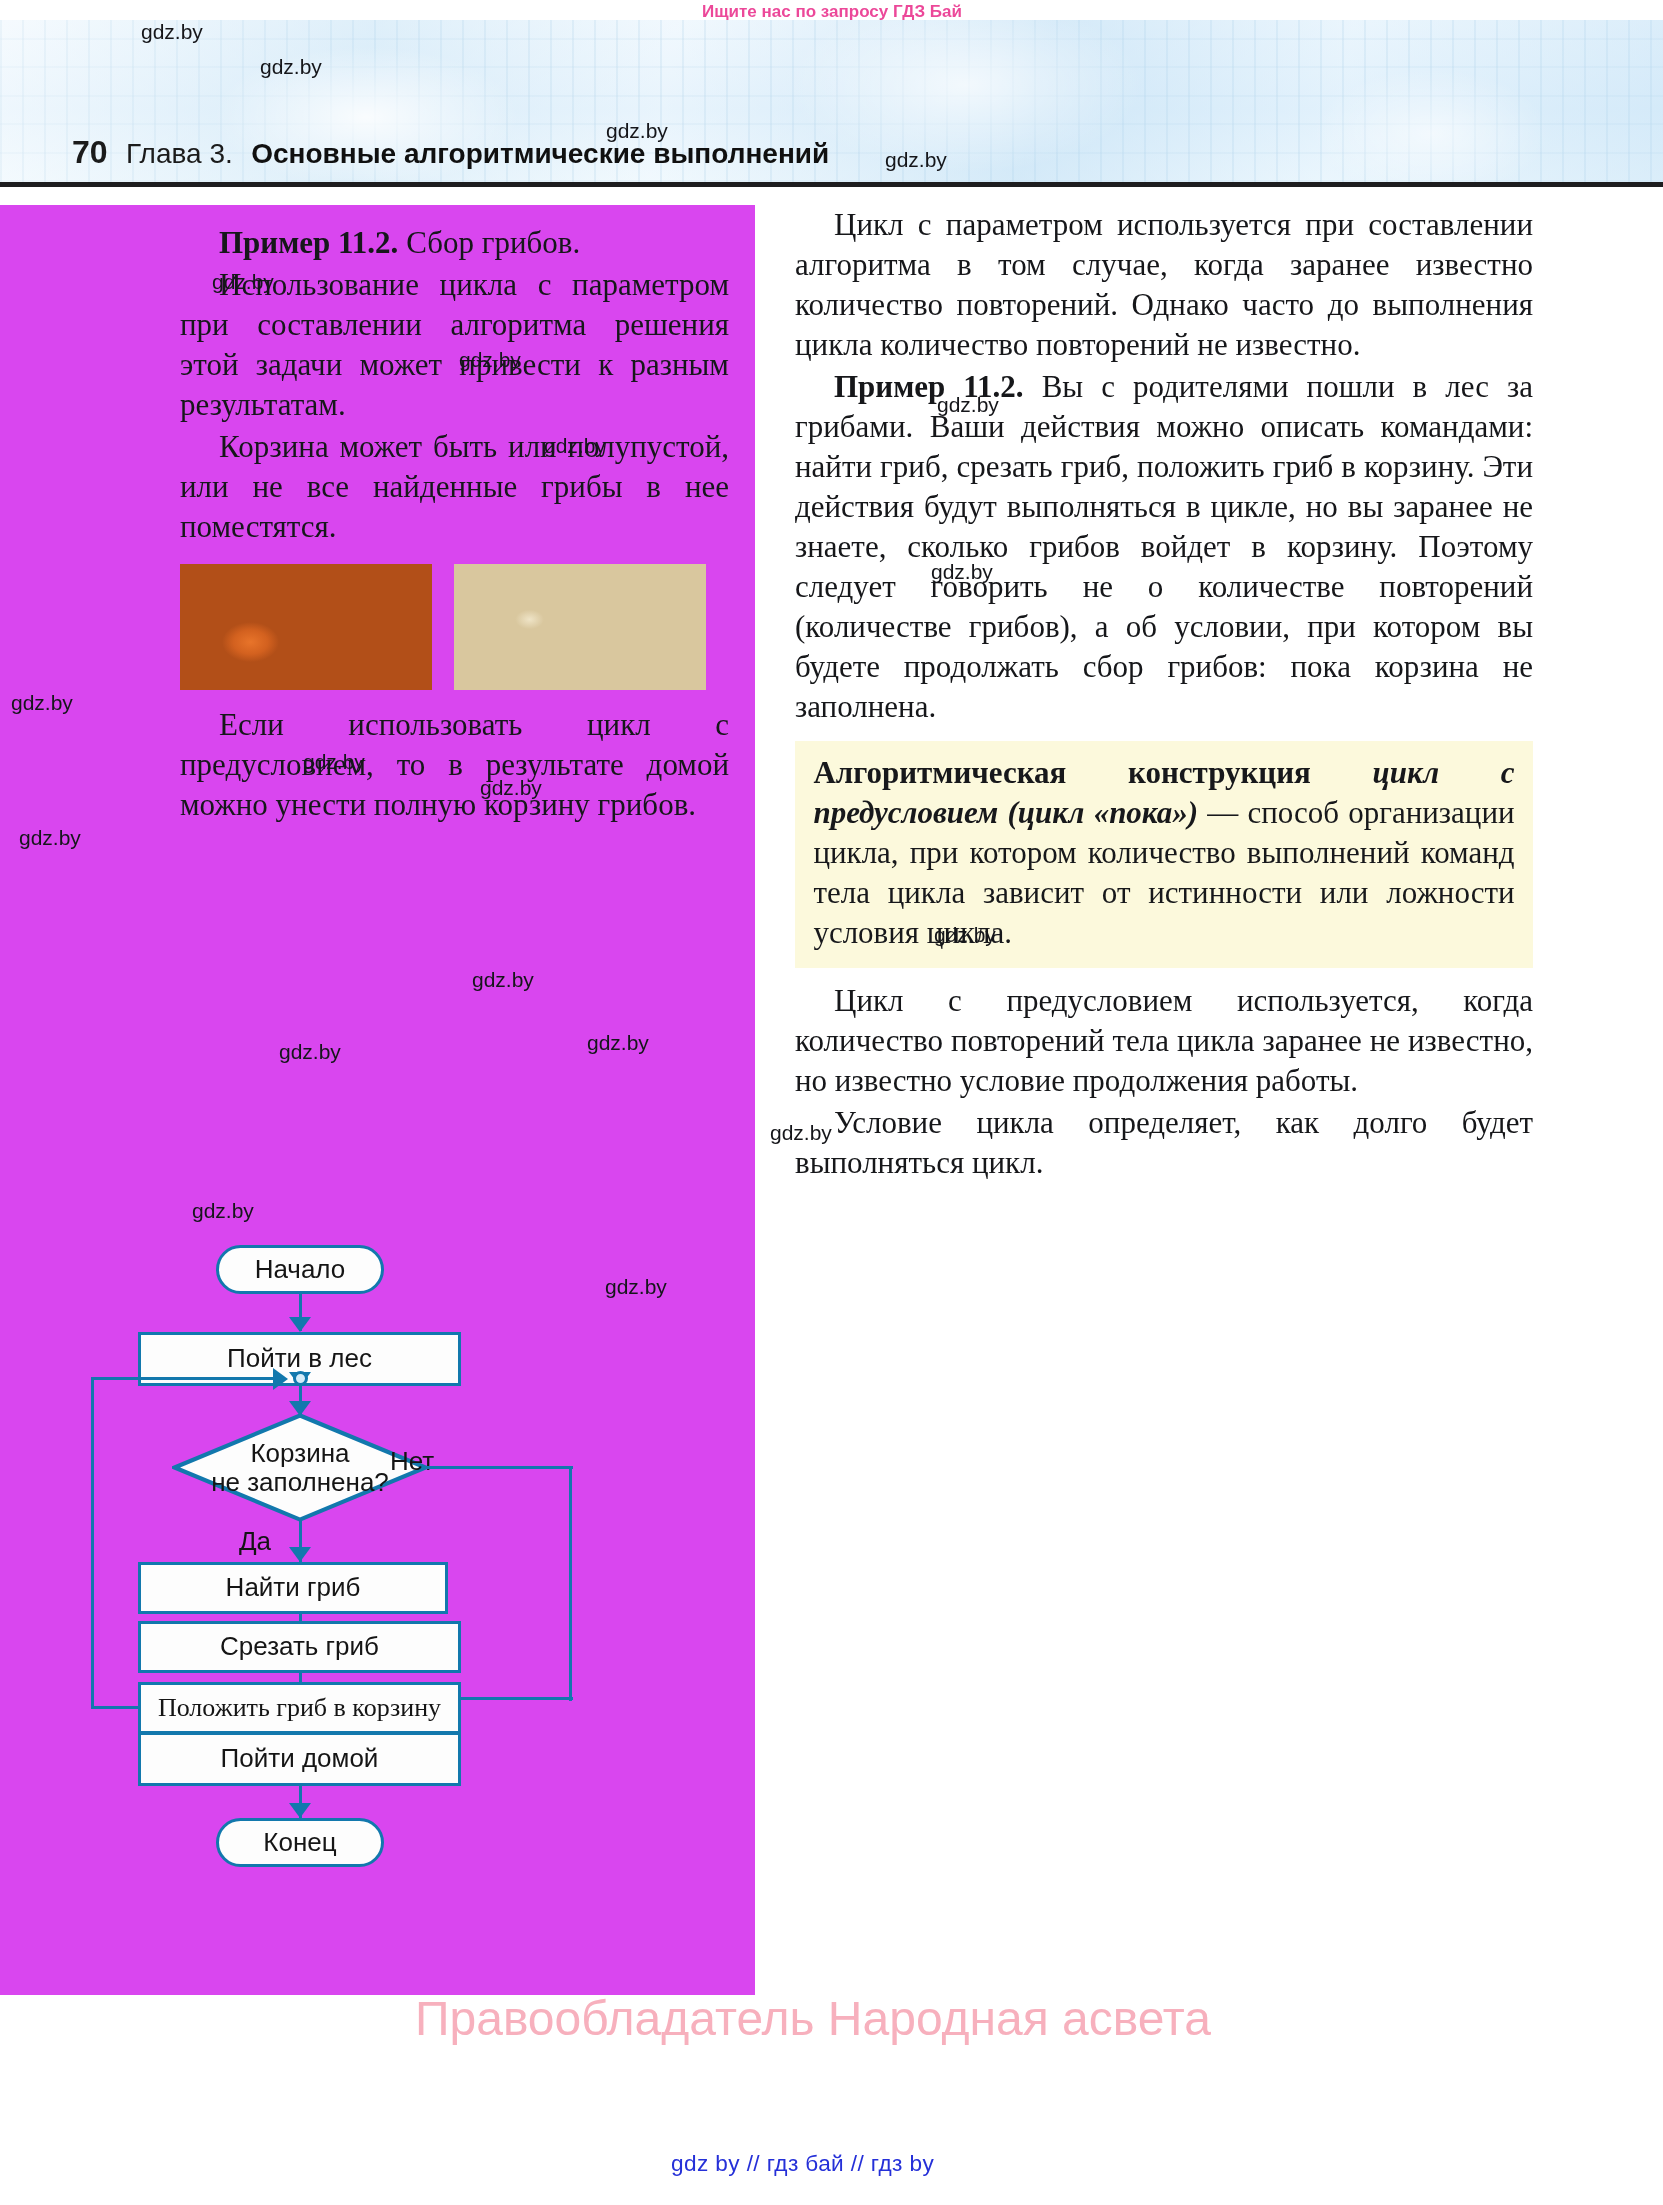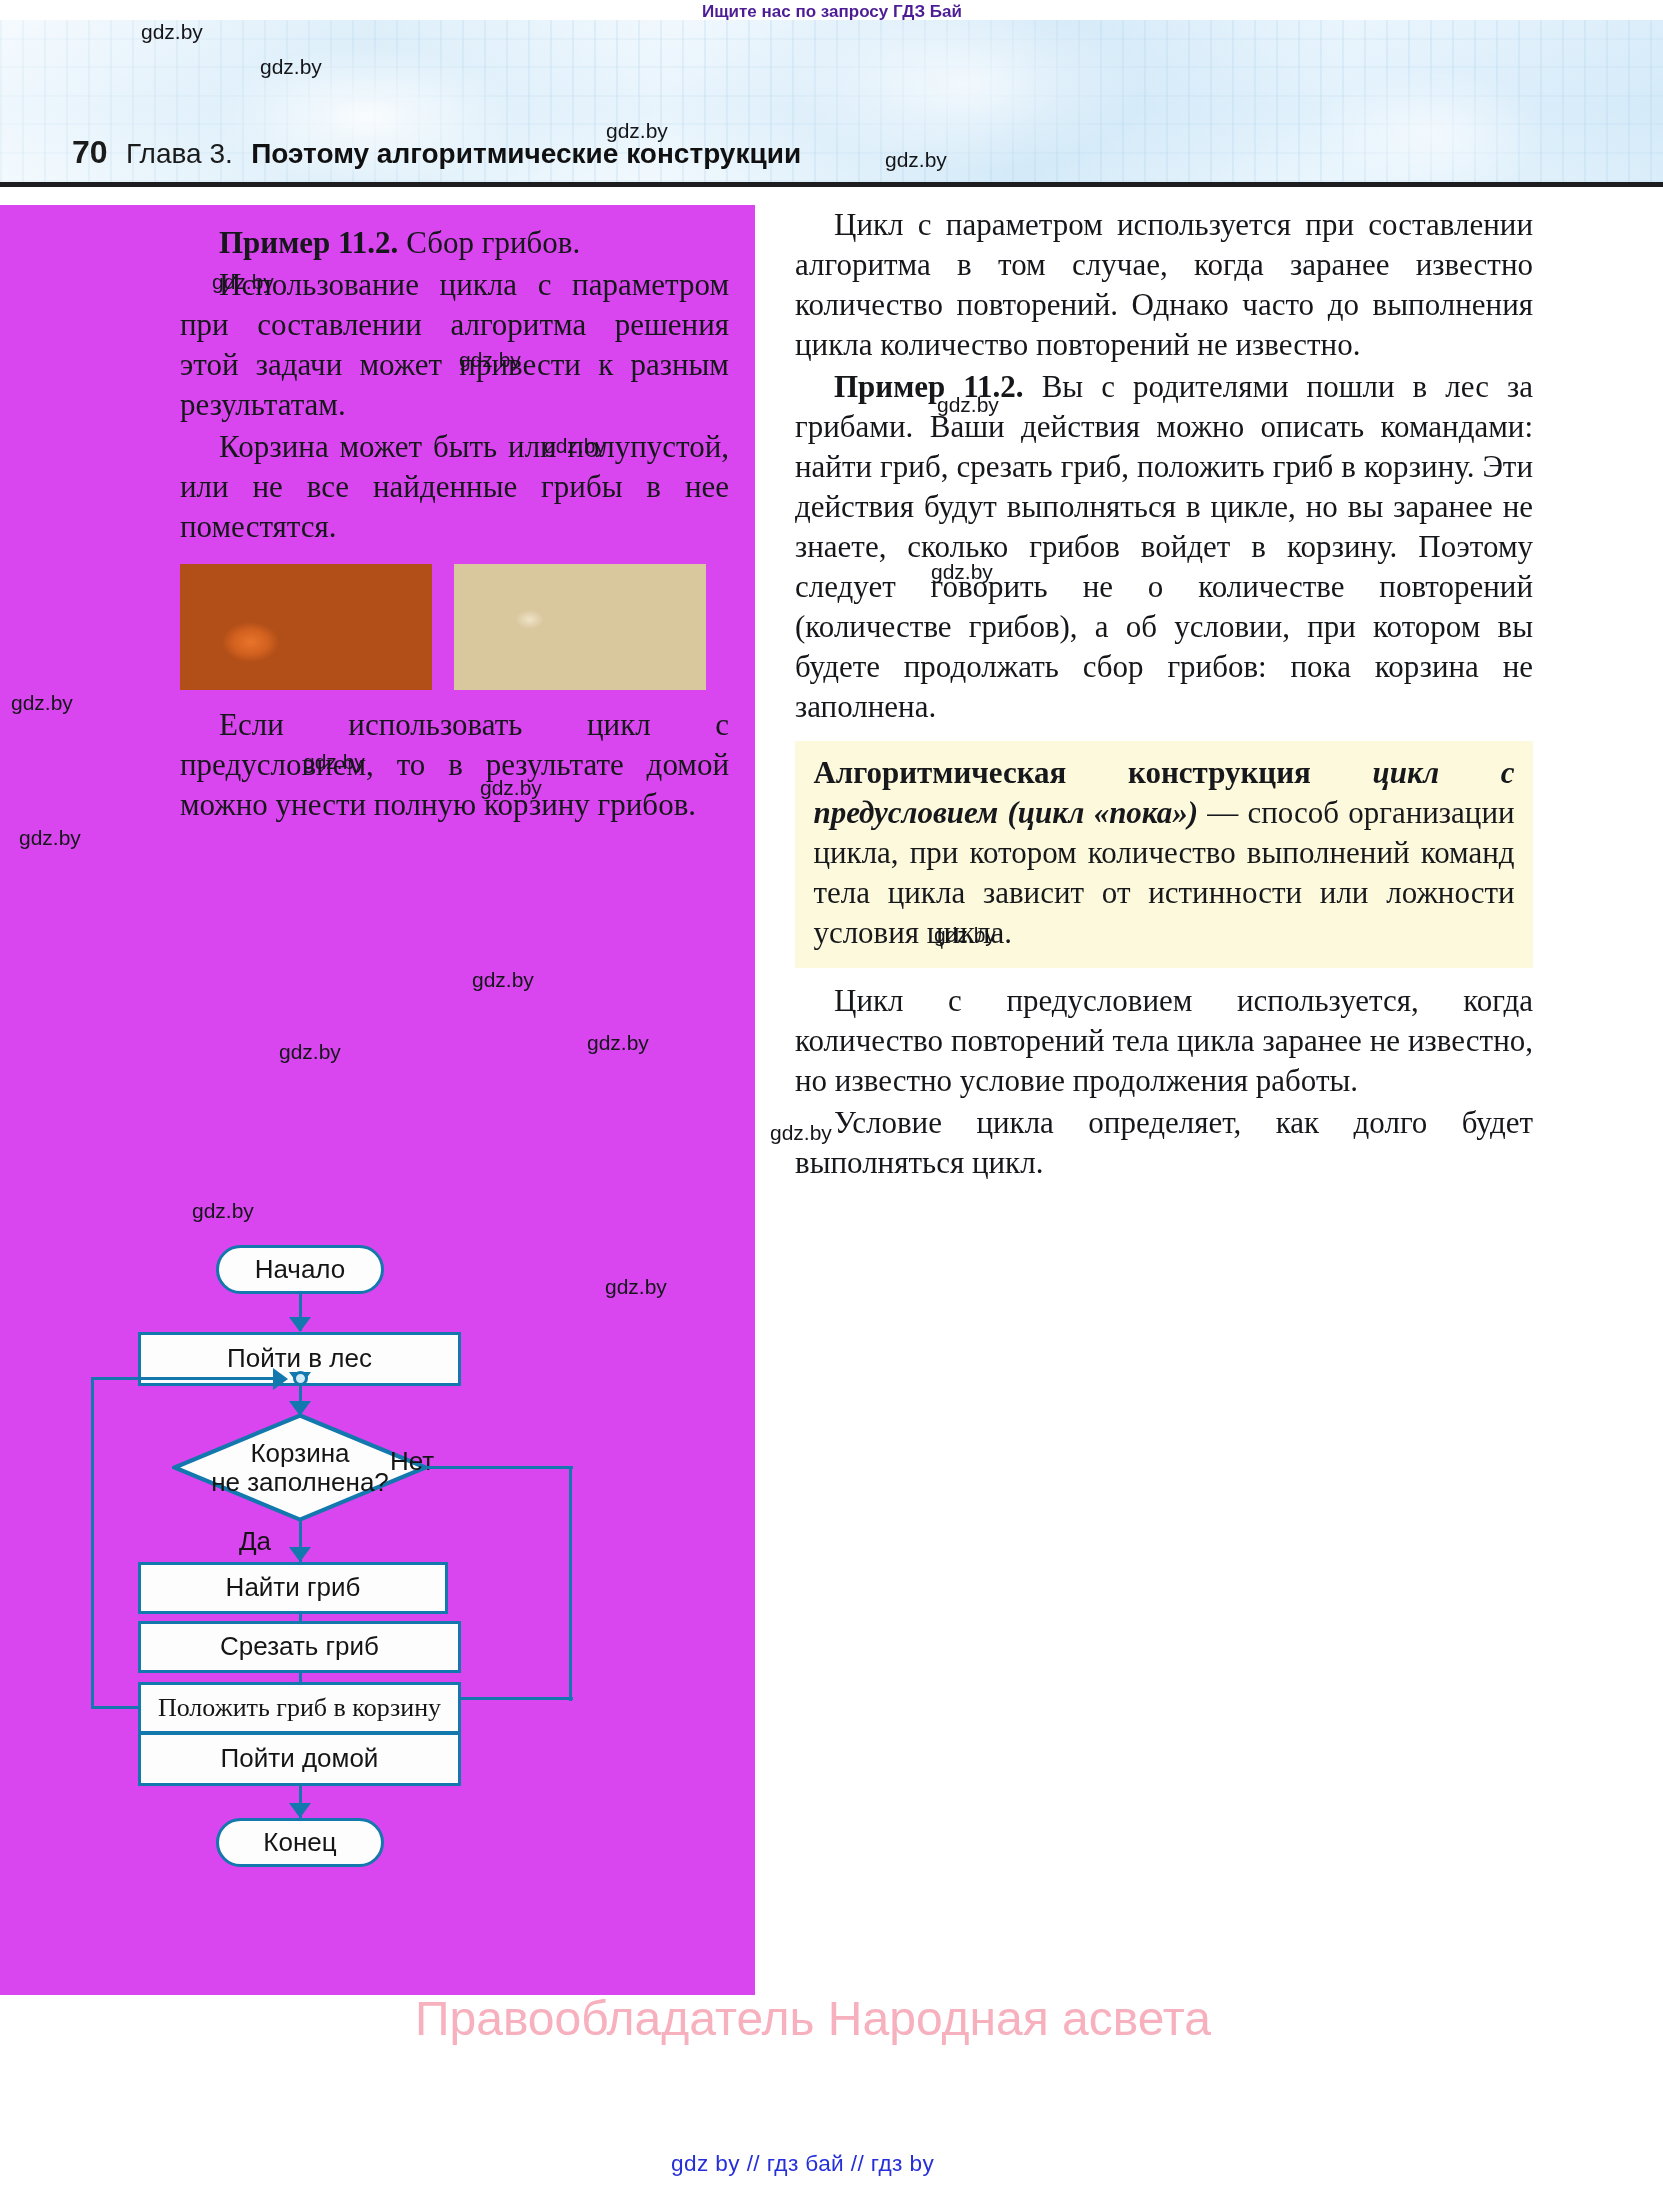--- a/index.html
+++ b/index.html
@@ -12,21 +12,21 @@
   }
 
   
   .promo-strip{
     position:absolute; left:0; top:0; width:1664px; height:25px;
     background:#ffffff;
     text-align:center;
   }
   .promo-text{
     position:absolute; left:50%; top:1.7px; transform:translateX(-50%);
-    color:#4c1d95;
+    color:#ec4899;
     font-family:"Liberation Sans", sans-serif;
     font-size:17px; font-weight:bold; white-space:nowrap;text-align:right;
   }
 
   
   .header-band{
     position:absolute; left:0; top:20px; width:1664px; height:162px;
     background:
        linear-gradient(100deg, rgba(255,255,255,.55) 0%, rgba(213,234,247,.55) 22%, rgba(255,255,255,.35) 40%, rgba(198,226,245,.6) 62%, rgba(235,246,253,.4) 80%, rgba(205,230,247,.55) 100%),
        repeating-linear-gradient(90deg, rgba(150,195,225,.30) 0px, rgba(150,195,225,.30) 1.7px, rgba(255,255,255,0) 1.7px, rgba(255,255,255,0) 22px),
@@ -190,21 +190,21 @@
 
 <div class="promo-strip">
   <span class="promo-text">Ищите нас по запросу ГДЗ Бай</span>
 </div>
 
 <div class="header-band"></div>
 <div class="header-rule"></div>
 <div class="header-line">
   <span class="page-num">70</span>
   <span class="chapter-label">Глава 3.</span>
-  <span class="chapter-title">Поэтому алгоритмические конструкции</span>
+  <span class="chapter-title">Основные алгоритмические выполнений</span>
 </div>
 
 <div class="left-col">
   <div class="left-inner">
 
     <p class="body-p">
       <span class="lead-bold">Пример 11.2.</span>
       <span>Сбор грибов.</span>
     </p>
 

